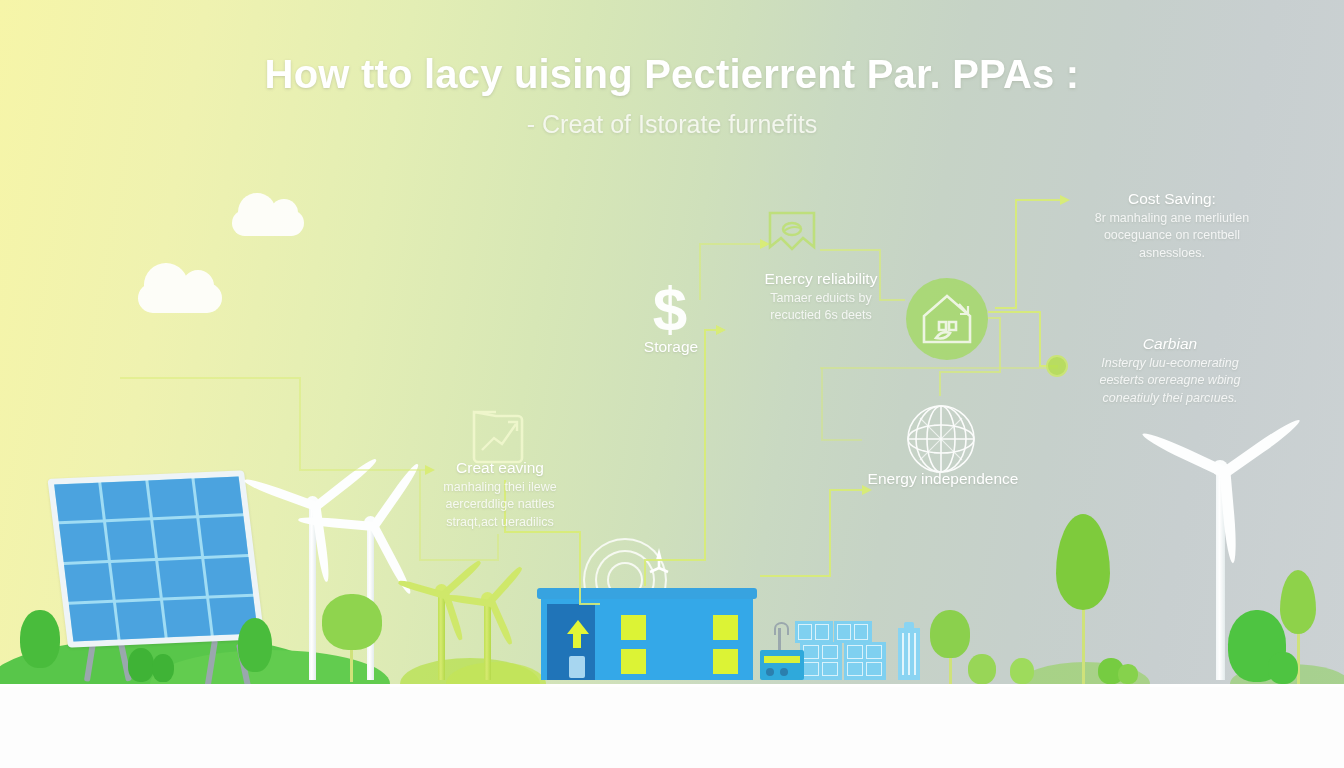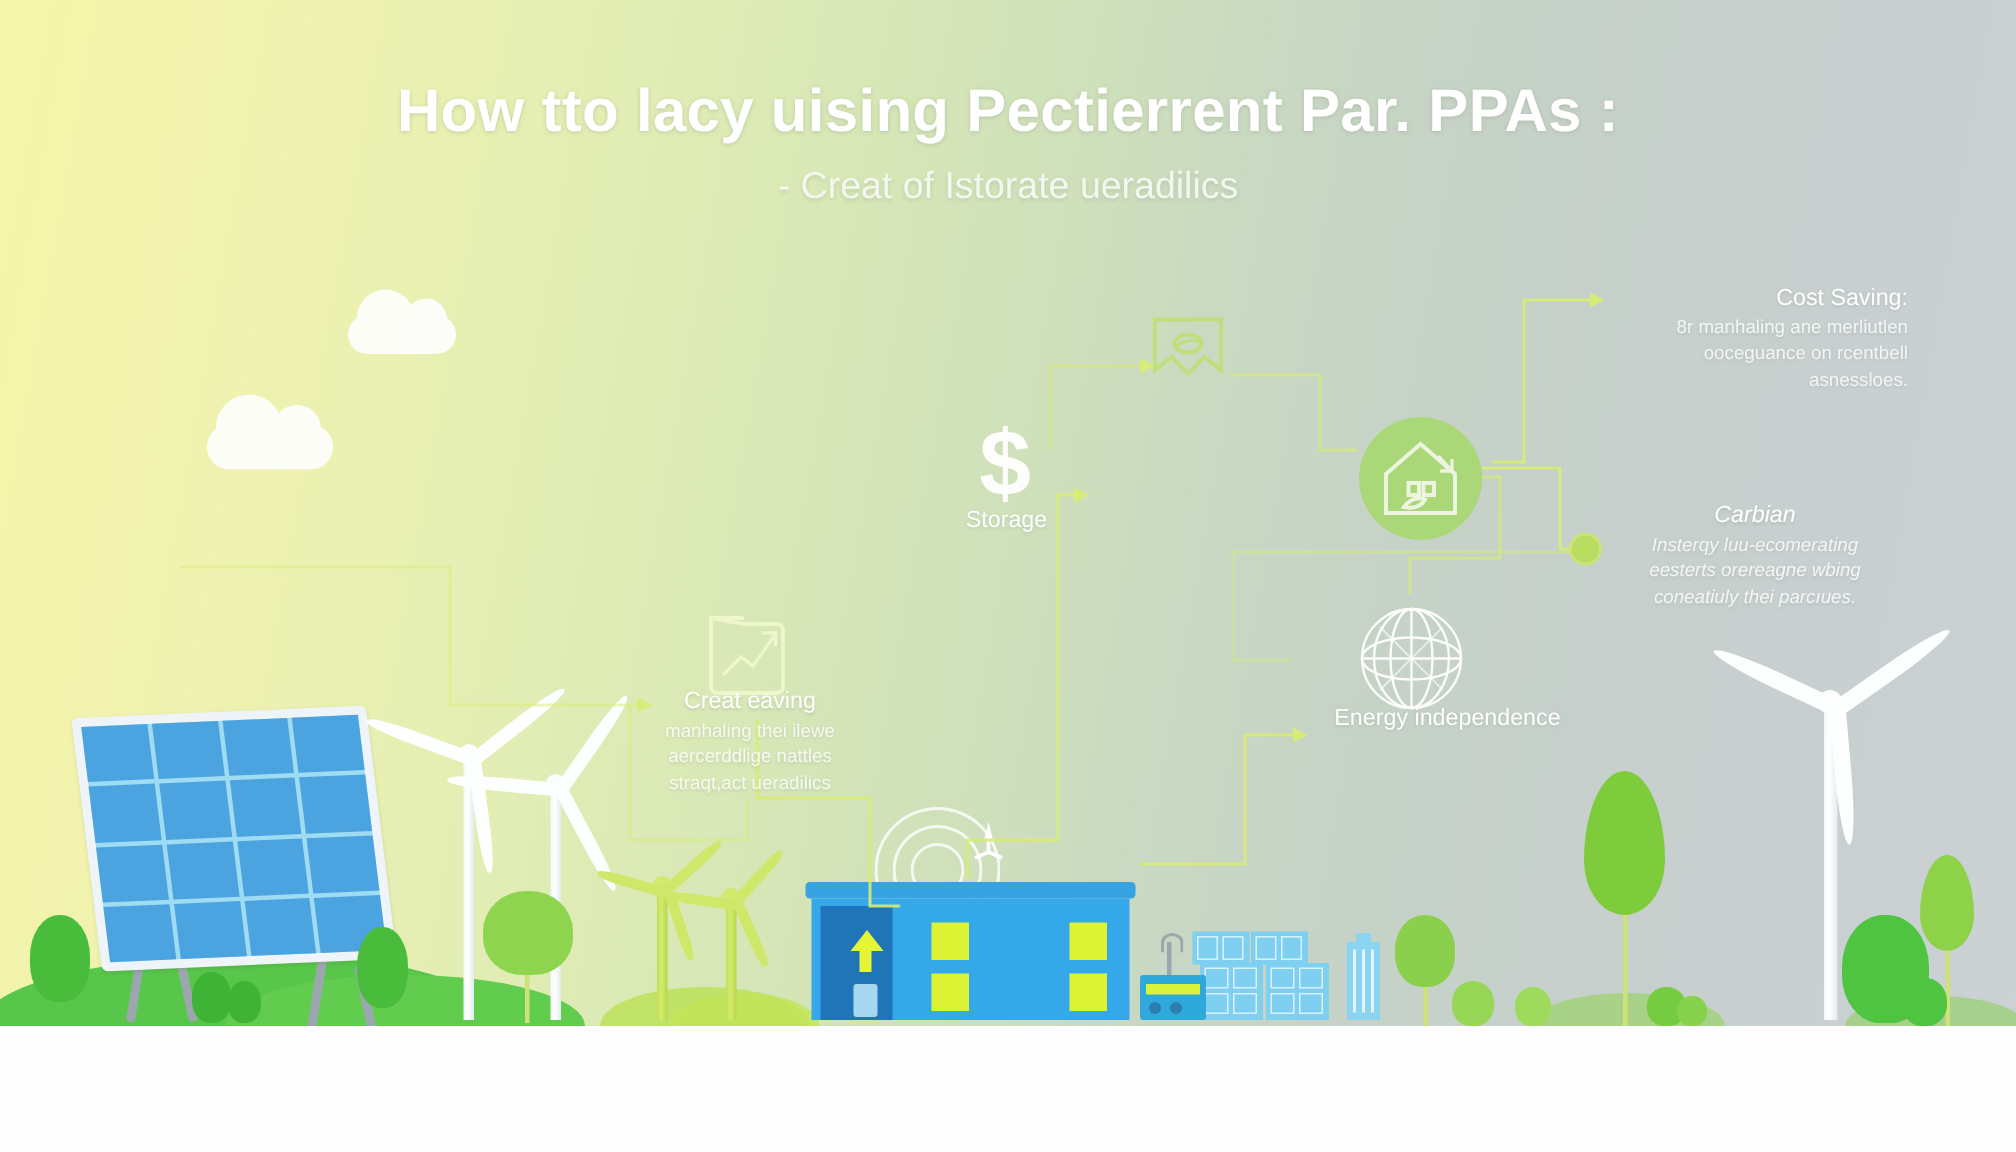--- a/index.html
+++ b/index.html
@@ -228,34 +228,34 @@
     color:#ffffff; font-size:15.5px; font-weight:400;
     text-shadow:0 1px 2px rgba(140,150,135,0.35);
     white-space:nowrap;
   }
   .lb-body {
     color:rgba(255,255,255,0.82); font-size:12.5px; line-height:1.38;
     text-shadow:0 1px 2px rgba(140,150,135,0.28);
     margin-top:2px;
   }
   .ta-center { text-align:center; }
-  .ta-left { text-align:right; }
+  .ta-left { text-align:center; }
   .blur-soft { filter:blur(0.45px); }
 </style>
 </head>
 <body>
 
 <div id="stage">
 
   <div class="cloud" id="cloud-a"></div>
   <div class="cloud" id="cloud-b"></div>
 
   <div class="title-wrap">
     <div class="title">How tto lacy uising Pectierrent Par. PPAs :</div>
-    <div class="subtitle">- Creat of Istorate ueradilics</div>
+    <div class="subtitle">- Creat of Istorate furnefits</div>
   </div>
 
   <div class="hill-left"></div>
   <div class="hill-left2"></div>
   <div class="hill-mid"></div>
   <div class="hill-mid2"></div>
 
   <div style="position:absolute;left:1020px;bottom:84px;width:130px;height:22px;background:#8ed34f;border-radius:50% 50% 0 0/100% 100% 0 0;opacity:.55"></div>
   <div style="position:absolute;left:1230px;bottom:84px;width:120px;height:20px;background:#84cf4c;border-radius:50% 50% 0 0/100% 100% 0 0;opacity:.5"></div>
 
@@ -489,20 +489,25 @@
       <path d="M20 20 L62 62 M62 20 L20 62" stroke-width="1.1" opacity="0.75"></path>
     </svg>
   </div>
 
   <div class="dot-node" style="left:1046px;top:355px;"></div>
 
   <div class="label-block ta-center blur-soft" style="left:608px;top:338px;width:126px;">
     <div class="lb-title">Storage</div>
   </div>
 
+  <div class="label-block ta-left blur-soft" style="left:728px;top:270px;width:186px;">
+    <div class="lb-title">Enercy reliability</div>
+    <div class="lb-body" style="white-space:pre-line">Tamaer eduicts by
+recuctied 6s deets</div>
+  </div>
 
   <div class="label-block ta-left blur-soft" style="left:1072px;top:190px;width:200px;">
     <div class="lb-title">Cost Saving:</div>
     <div class="lb-body" style="white-space:pre-line">8r manhaling ane merliutlen
 ooceguance on rcentbell
 asnessloes.</div>
   </div>
 
   <div class="label-block ta-center blur-soft" style="left:1072px;top:335px;width:196px;font-style:italic;">
     <div class="lb-title">Carbian</div>
@@ -511,19 +516,19 @@
 coneatiuly thei parcıues.</div>
   </div>
 
   <div class="label-block ta-center blur-soft" style="left:418px;top:459px;width:164px;">
     <div class="lb-title">Creat eaving</div>
     <div class="lb-body" style="white-space:pre-line">manhaling thei ilewe
 aercerddlige nattles
 straqt,act ueradilics</div>
   </div>
 
-  <div class="label-block ta-center blur-soft" style="left:880px;top:470px;width:170px;">
+  <div class="label-block ta-center blur-soft" style="left:858px;top:470px;width:170px;">
     <div class="lb-title">Energy independence</div>
   </div>
 
   <div class="ground-strip"></div>
 
 </div>
 
 </body></html>

